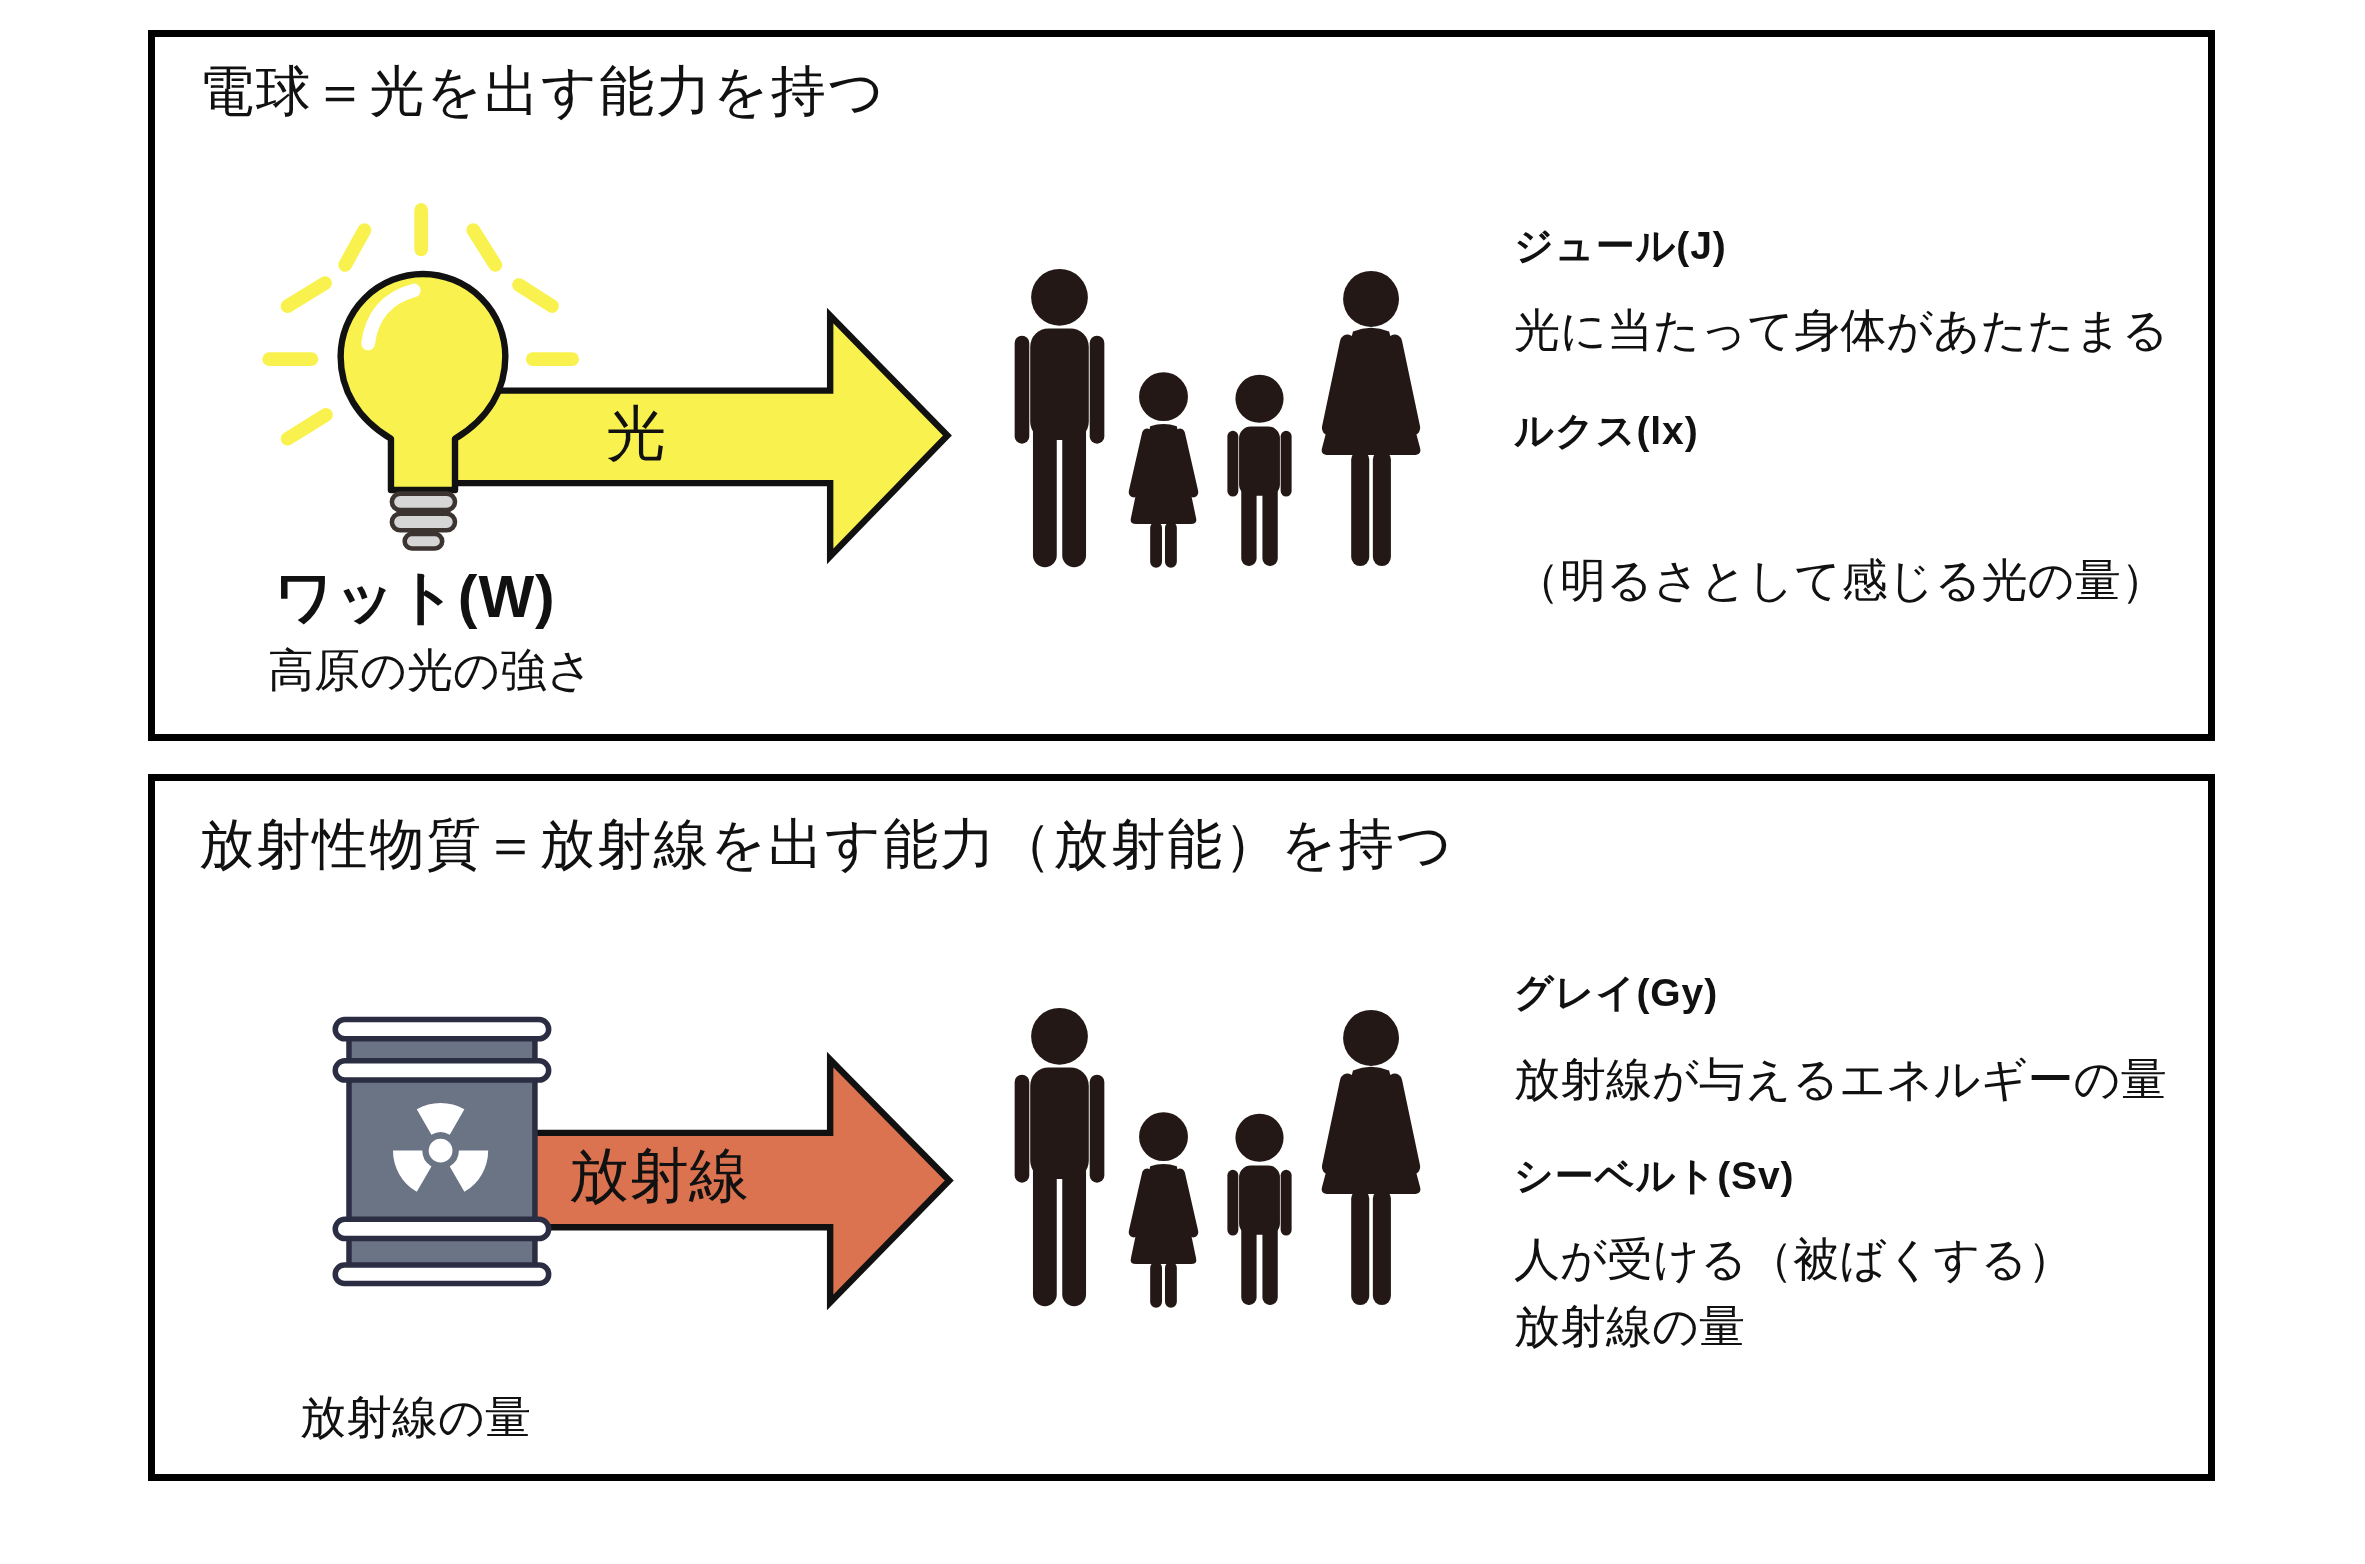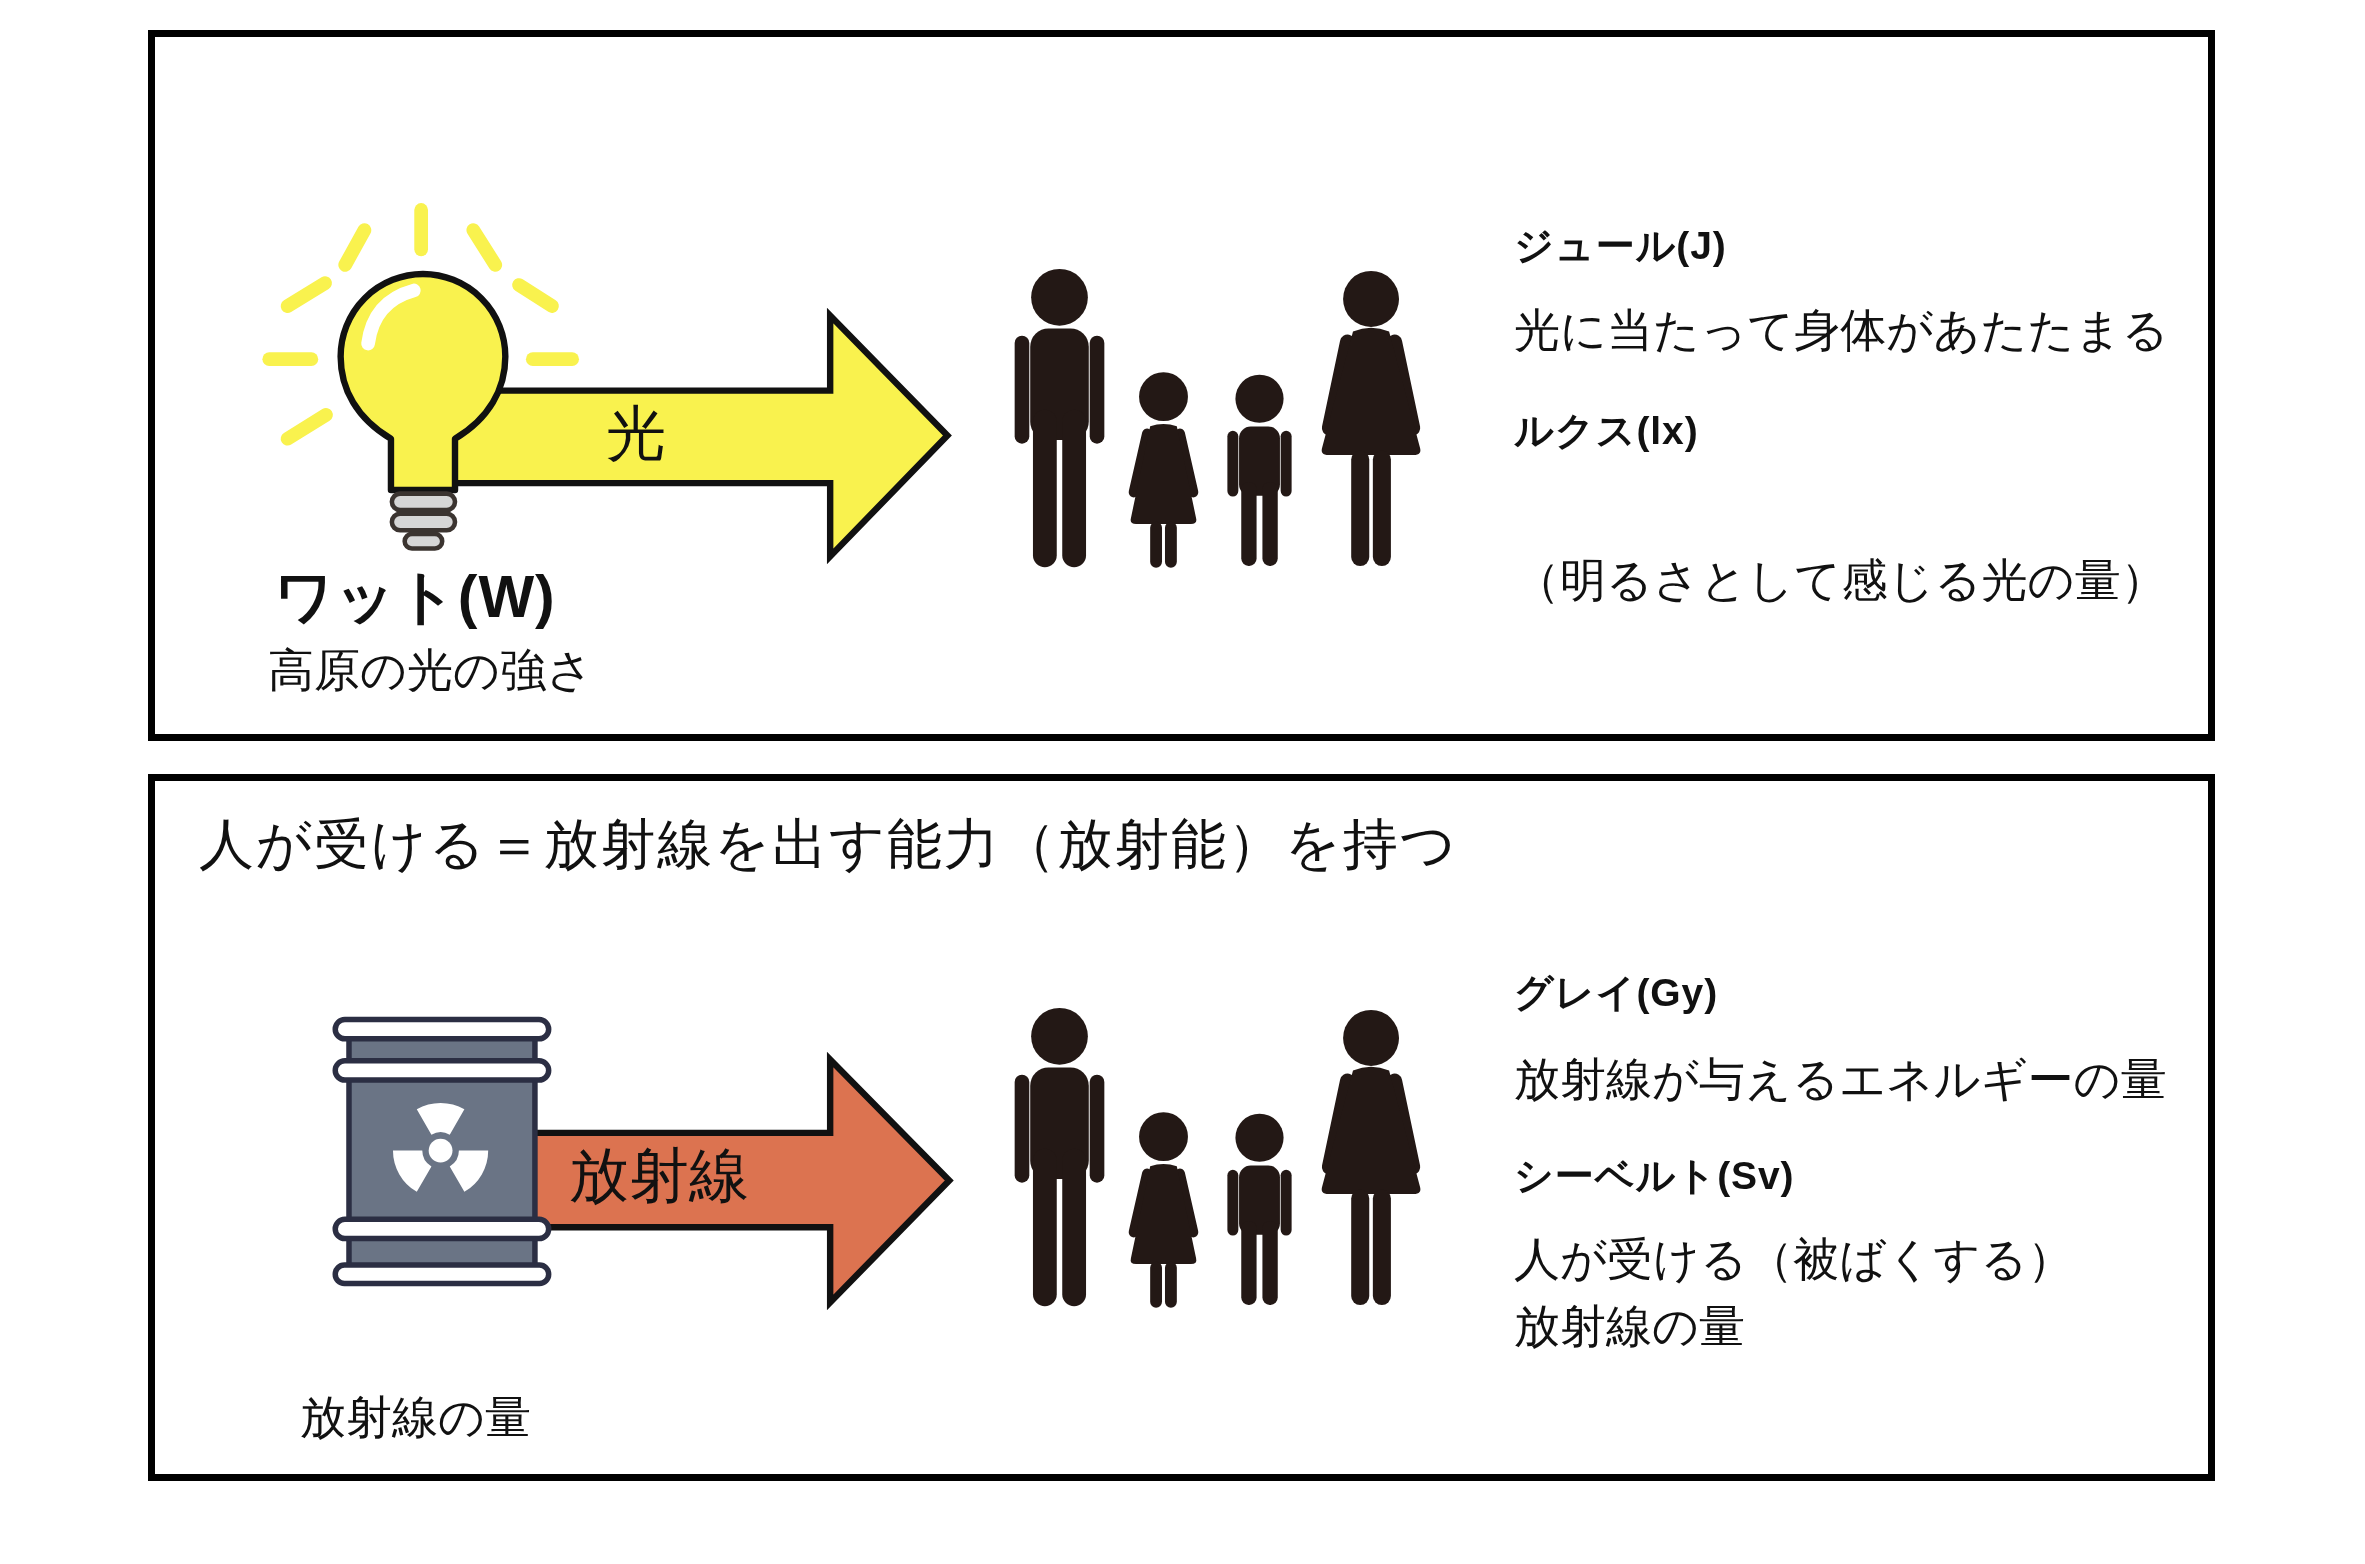--- a/index.html
+++ b/index.html
@@ -81,20 +81,21 @@
         <path d="M82,86 L100,165" style="stroke:var(--person-dark);stroke-width:14;stroke-linecap:round;fill:none"></path>
         <path d="M42,76 Q60,70 78,76 L104,200 Q106,208 97,208 L23,208 Q14,208 16,200 Z" style="fill:var(--person-dark)"></path>
         <rect x="42" y="205" width="16" height="62" rx="8" style="fill:var(--person-dark)"></rect>
         <rect x="62" y="205" width="16" height="62" rx="8" style="fill:var(--person-dark)"></rect>
       </symbol>
     </defs>
   </svg>
 
   <section class="panel p1">
 
+    <h2 class="abs title" style="left:44px;top:23px;">電球＝光を出す能力を持つ</h2>
 
     <svg class="abs" style="left:284px;top:271px;" width="513" height="255" viewBox="0 0 560 278">
       <polygon points="0,90 427,90 427,8 555,139 427,271 427,191 0,191" style="fill:var(--arrow-yellow);stroke:var(--outline-black);stroke-width:7;stroke-linejoin:miter"></polygon>
     </svg>
     <div class="abs arrow-label" style="left:417px;top:367px;width:128px;">光</div>
 
     <svg class="abs" style="left:92px;top:162px;" width="330" height="366" viewBox="0 0 360 400">
       <g style="stroke:var(--bulb-yellow);stroke-width:15;stroke-linecap:round;fill:none">
         <path d="M190,12 L190,55"></path>
         <path d="M128,34 L107,72"></path>
@@ -131,21 +132,21 @@
       </svg>
 
     <div class="abs unit-name" style="left:1359px;top:188px;">ジュール(J)</div>
     <div class="abs unit-desc" style="left:1359px;top:264px;">光に当たって身体があたたまる</div>
     <div class="abs unit-name" style="left:1359px;top:373px;">ルクス(lx)</div>
     <div class="abs unit-desc" style="left:1359px;top:514px;">（明るさとして感じる光の量）</div>
   </section>
 
   <section class="panel p2">
 
-    <h2 class="abs title" style="left:44px;top:32px;">人が受ける＝放射線を出す能力（放射能）を持つ</h2>
+    <h2 class="abs title" style="left:44px;top:32px;">放射性物質＝放射線を出す能力（放射能）を持つ</h2>
 
     <svg class="abs" style="left:371px;top:274px;" width="426" height="252" viewBox="0 0 465 275">
       <polygon points="0,85 332,85 332,5 462,137 332,270 332,188 0,188" style="fill:var(--arrow-orange);stroke:var(--outline-black);stroke-width:7;stroke-linejoin:miter"></polygon>
     </svg>
     <div class="abs arrow-label" style="left:394px;top:365px;width:220px;">放射線</div>
 
     <svg class="abs" style="left:172px;top:233px;" width="229" height="275" viewBox="0 0 250 300">
       <rect x="24" y="16" width="203" height="268" style="fill:var(--barrel-gray);stroke:var(--barrel-outline);stroke-width:6"></rect>
       <g style="fill:var(--band-white);stroke:var(--barrel-outline);stroke-width:6">
         <rect x="9" y="6" width="233" height="21" rx="10.5"></rect>

